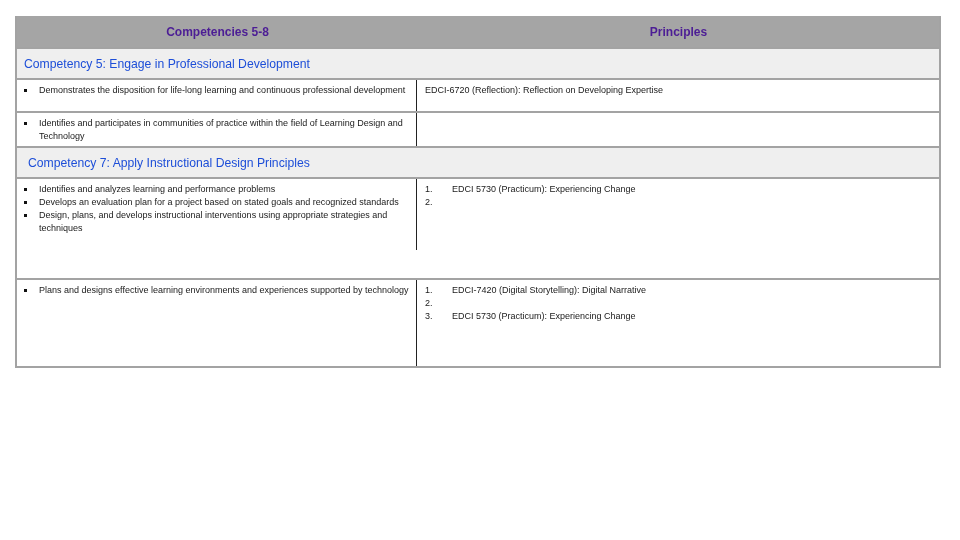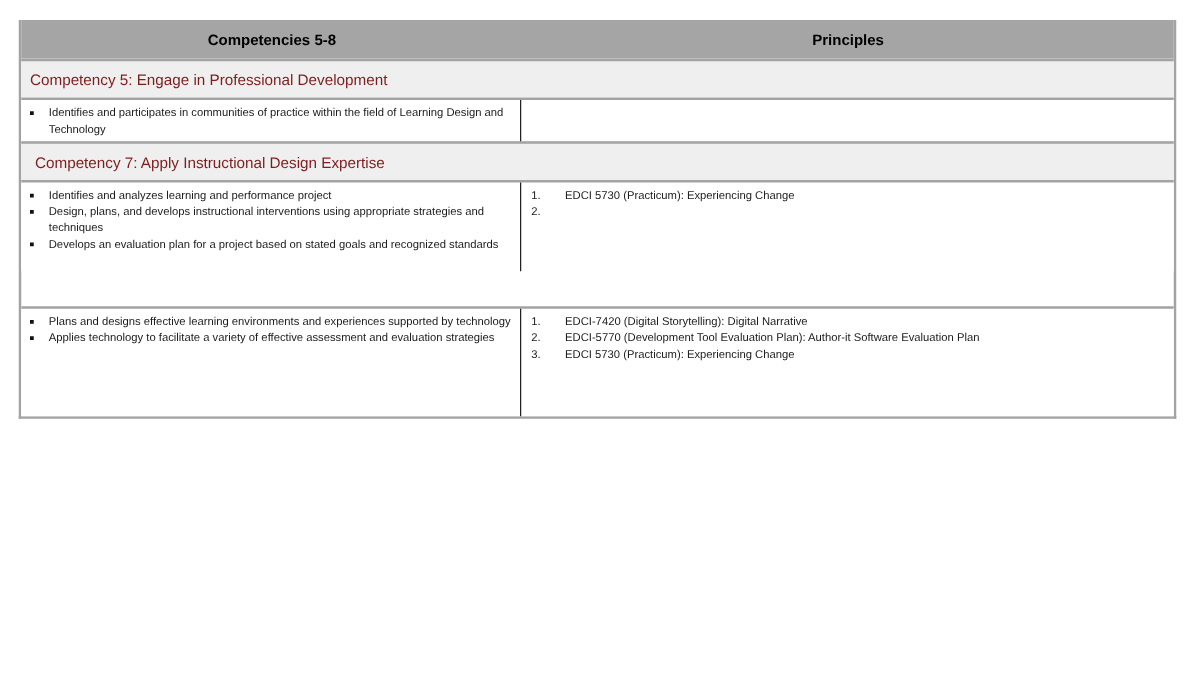--- a/index.html
+++ b/index.html
@@ -21,42 +21,42 @@
       top: 16px;
       width: 926px;
       border: 2px solid #a3a3a3;
       border-top: none;
       box-sizing: border-box;
     }
     .hdr-row {
       display: flex;
       height: 31px;
       background: #a5a5a5;
-      color: #000000;
+      color: #4c1d95;
       font-weight: bold;
       font-size: 12px;
     }
     .hdr-cell {
       display: flex;
       align-items: center;
       justify-content: center;
       box-sizing: border-box;
     }
     .hdr-left { width: 401px; }
     .hdr-right { flex: 1; }
     .sec-row {
       background: #efefef;
       height: 29px;
       display: flex;
       align-items: center;
       padding-left: 7px;
       font-size: 12.2px;
       border-top: 2px solid #a3a3a3;
       box-sizing: content-box;
-      color: #7f1d1d;
+      color: #1d4ed8;
     }
     .sec-row.indent { padding-left: 11px; }
     .content-row {
       display: flex;
       border-top: 2px solid #a3a3a3;
       background: #ffffff;
       font-size: 9px;
       line-height: 13px;
     }
     .c-left {
@@ -108,67 +108,75 @@
 <body>
 
 <div class="table">
 
   <div class="hdr-row">
     <div class="hdr-cell hdr-left">Competencies 5-8</div>
     <div class="hdr-cell hdr-right">Principles</div>
   </div>
 
   <div class="sec-row">Competency 5: Engage in Professional Development</div>
+  <div class="content-row r1">
+    <div class="c-left">
+      <ul class="bullets">
+        <li>Demonstrates the disposition for life-long learning and continuous professional development</li>
+      </ul>
+    </div>
+    <div class="c-right">
+      <div>EDCI-6720 (Reflection): Reflection on Developing Expertise</div>
+    </div>
+  </div>
 
   <div class="content-row r2">
     <div class="c-left">
       <ul class="bullets">
         <li>Identifies and participates in communities of practice within the field of Learning Design and Technology</li>
       </ul>
     </div>
   </div>
 
-  <div class="sec-row indent">Competency 7: Apply Instructional Design Expertise</div>
+  <div class="sec-row indent">Competency 7: Apply Instructional Design Principles</div>
   <div class="content-row r3">
     <div class="c-left">
       <ul class="bullets">
-        <li>Identifies and analyzes learning and performance project</li>
+        <li>Identifies and analyzes learning and performance problems</li>
+        <li>Develops an evaluation plan for a project based on stated goals and recognized standards</li>
         <li>Design, plans, and develops instructional interventions using appropriate strategies and techniques</li>
-        <li>Develops an evaluation plan for a project based on stated goals and recognized standards</li>
       </ul>
     </div>
     <div class="c-right">
       <ol class="nums">
         <li>
           <span class="n">1.</span>
           <span>EDCI 5730 (Practicum): Experiencing Change</span>
         </li>
         <li>
           <span class="n">2.</span>
         </li>
       </ol>
     </div>
   </div>
 
   <div class="content-row r4">
     <div class="c-left">
       <ul class="bullets">
         <li>Plans and designs effective learning environments and experiences supported by technology</li>
-        <li>Applies technology to facilitate a variety of effective assessment and evaluation strategies</li>
       </ul>
     </div>
     <div class="c-right">
       <ol class="nums">
         <li>
           <span class="n">1.</span>
           <span>EDCI-7420 (Digital Storytelling): Digital Narrative</span>
         </li>
         <li>
           <span class="n">2.</span>
-          <span>EDCI-5770 (Development Tool Evaluation Plan): Author-it Software Evaluation Plan</span>
         </li>
         <li>
           <span class="n">3.</span>
           <span>EDCI 5730 (Practicum): Experiencing Change</span>
         </li>
       </ol>
     </div>
   </div>
 
 </div>

